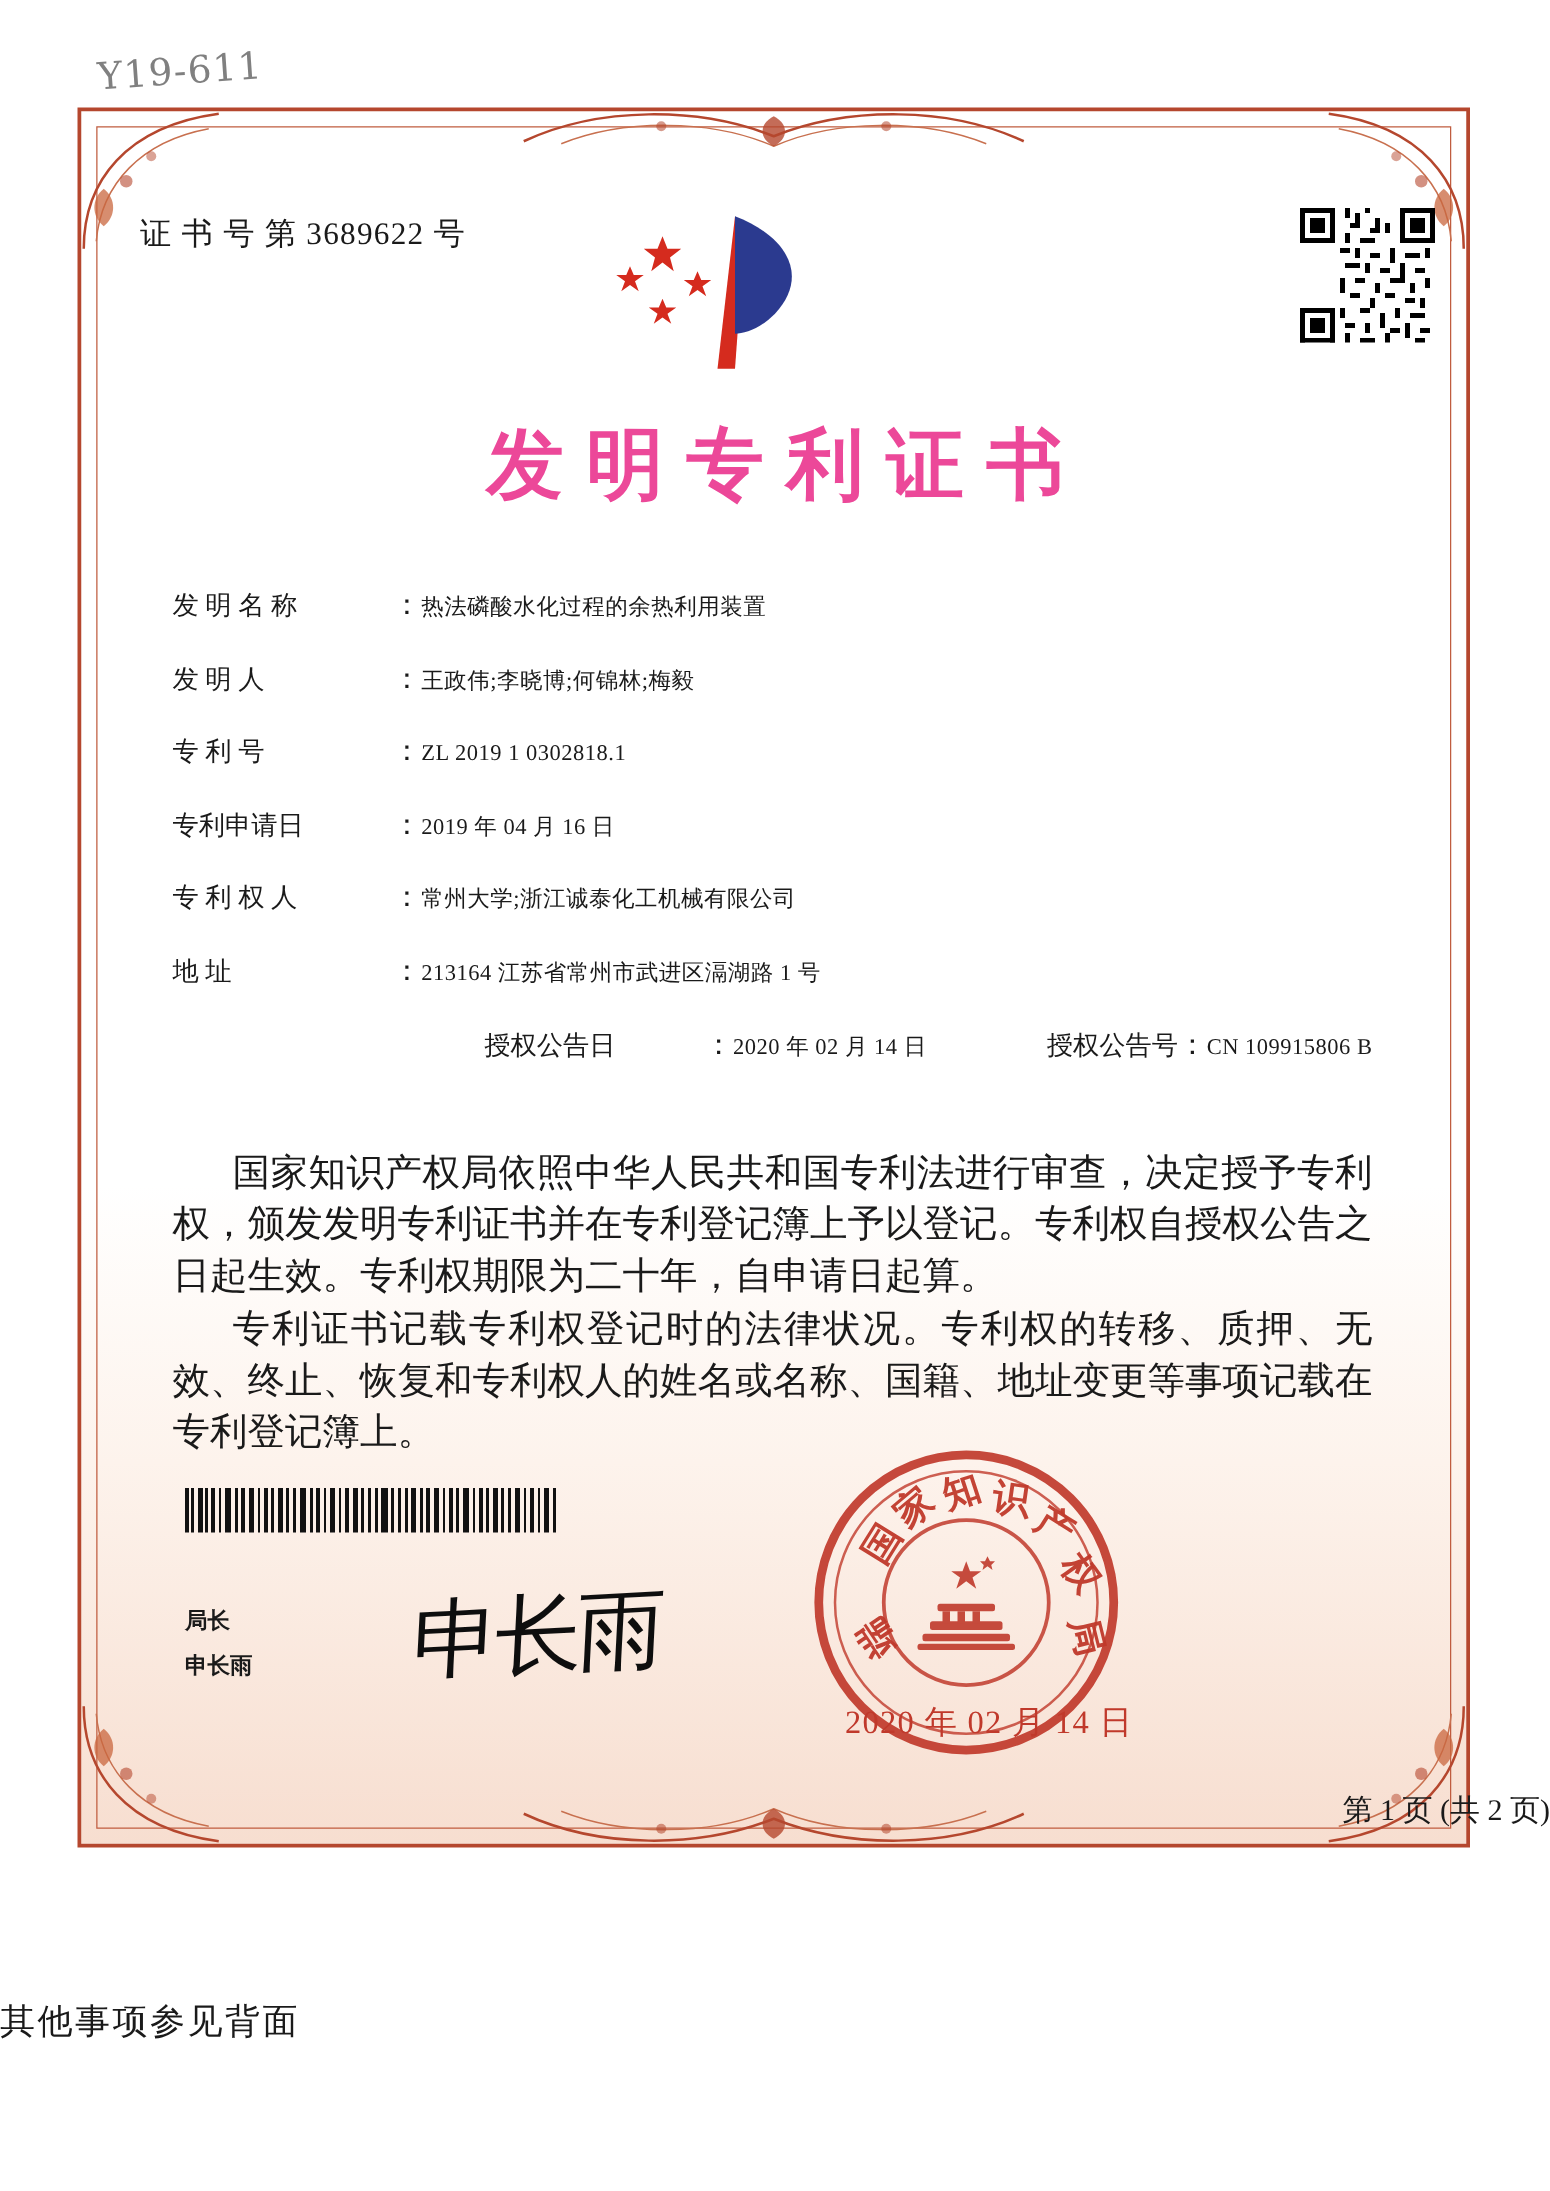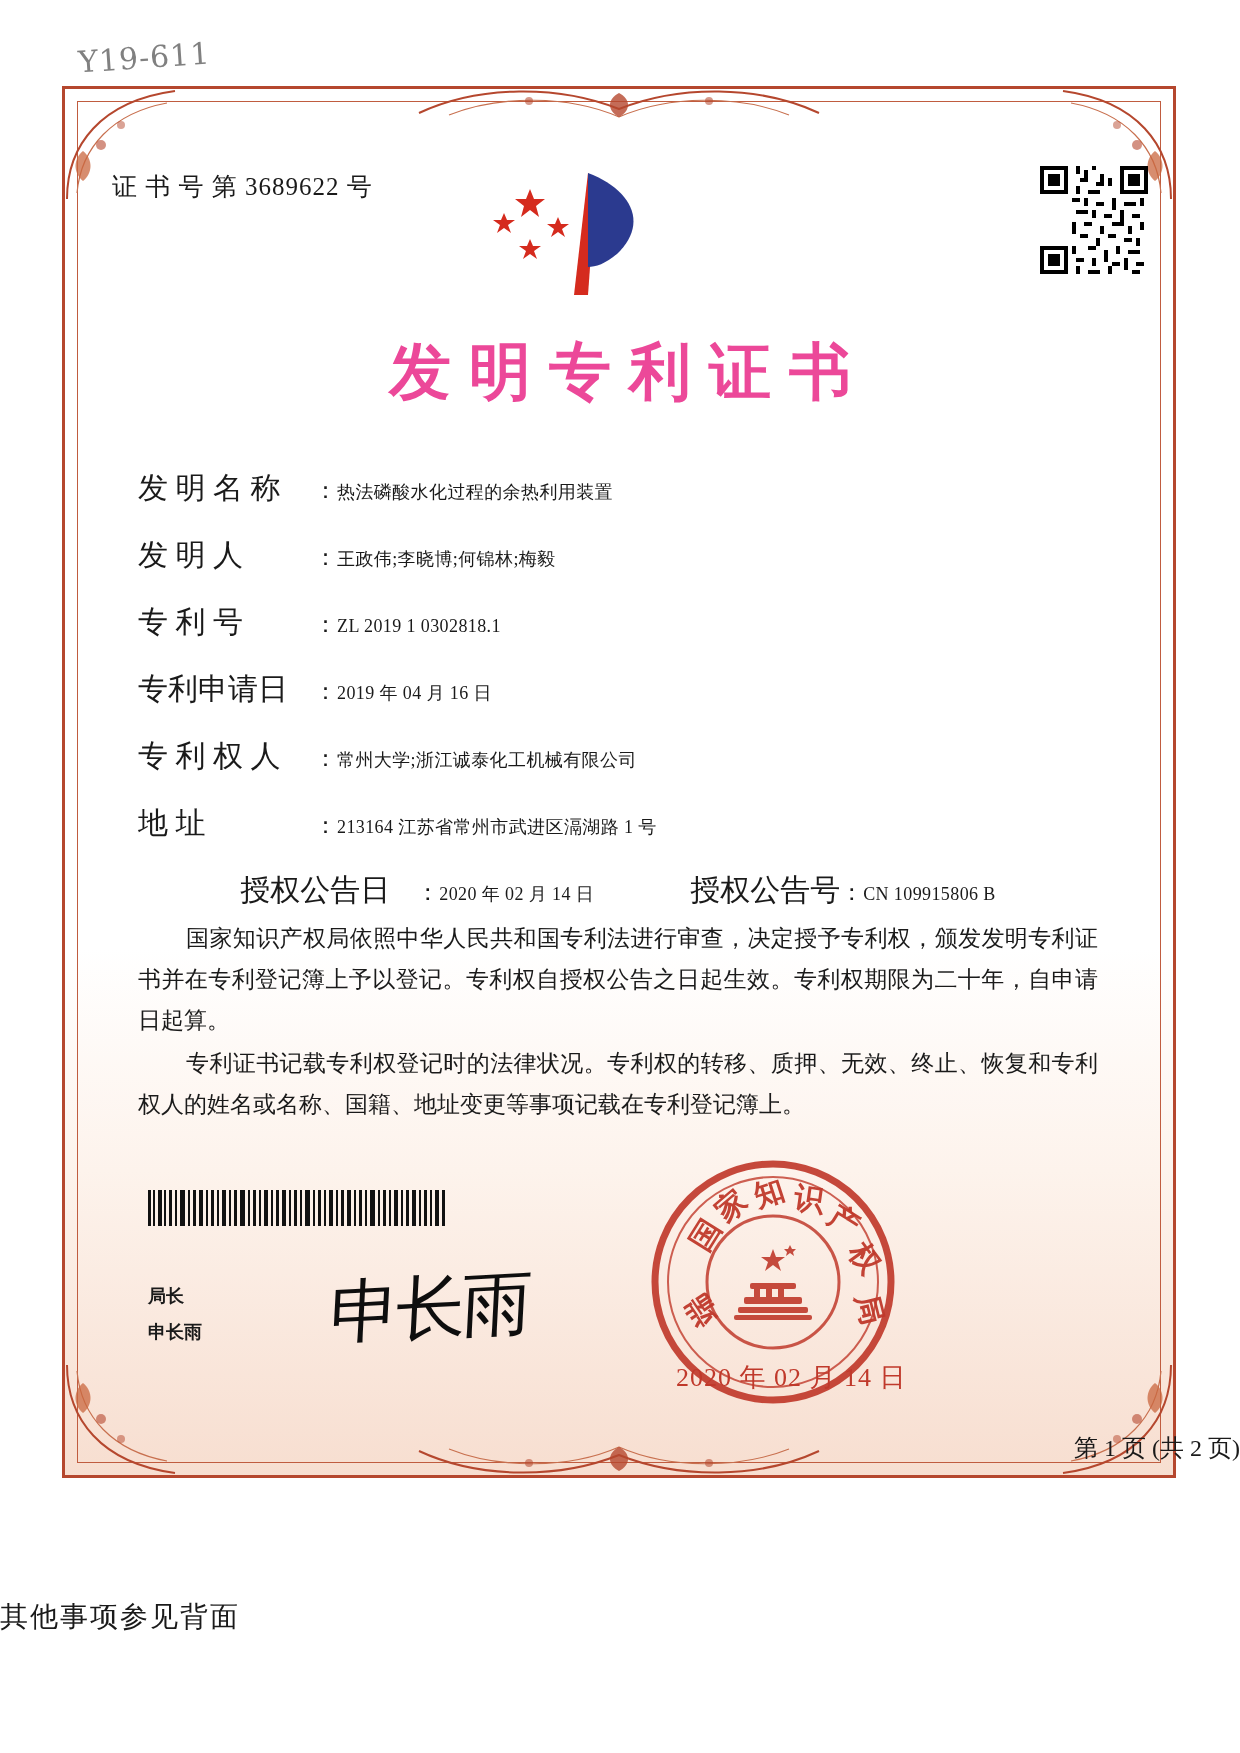--- a/index.html
+++ b/index.html
@@ -108,43 +108,43 @@
     line-height: 1.2;
   }
   .field-row {
     display: flex;
     align-items: baseline;
     margin-bottom: 31px;
     white-space: nowrap;
   }
   .field-label {
     display: inline-block;
-    font-size: 30px;
+    font-size: 21px;
     letter-spacing: 0px;
   }
   .label-spread {
     display: inline-flex;
     justify-content: space-between;
     width: 176px;
   }
   .label-plain { display: inline-block; }
   .field-value {
     font-size: 18px;
     letter-spacing: .4px;
   }
-  .field-row.two-col { justify-content: center; }
+  .field-row.two-col { justify-content: flex-end; }
   .col-gap { display: inline-block; width: 96px; }
 
   
   .paragraphs {
     position: absolute;
     left: 138px;
     top: 918px;
     width: 960px;
-    font-size: 23px;
+    font-size: 30px;
     line-height: 41px;
     text-align: justify;
   }
   .paragraphs p { margin: 0 0 2px 0; text-indent: 48px; }
 
   
   .barcode {
     position: absolute;
     left: 148px;
     top: 1190px;

